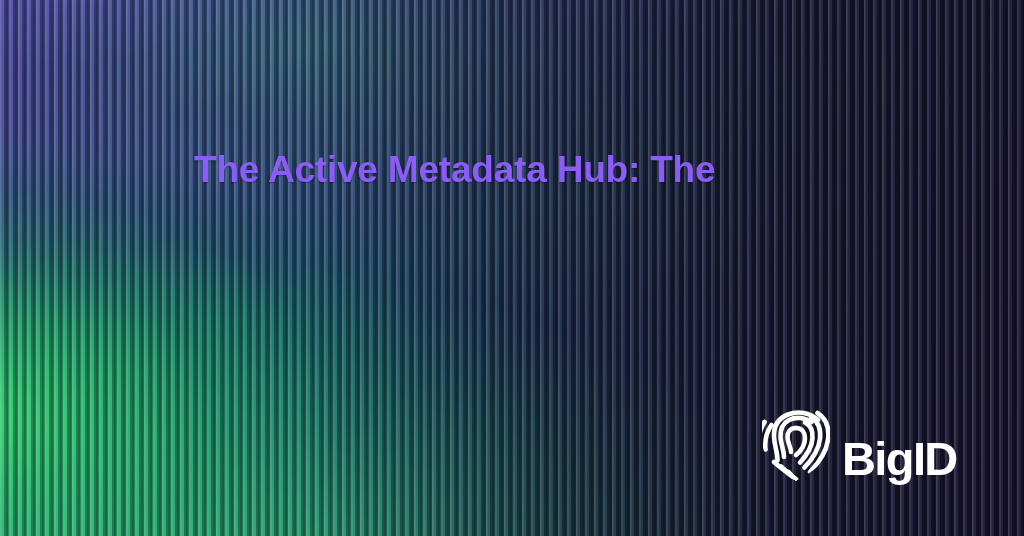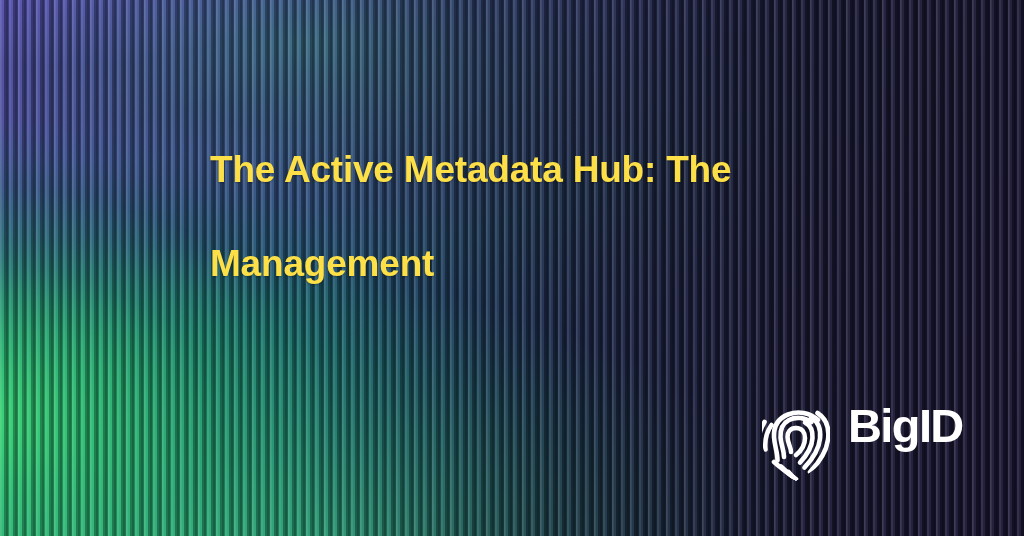--- a/index.html
+++ b/index.html
@@ -99,38 +99,37 @@
     background: radial-gradient(120% 120% at 50% 50%, rgba(0,0,0,0) 55%, rgba(0,0,0,0.22) 100%);
   }
 
   
   .headline {
     position: absolute;
     left: 194px;
     top: 146px;
     width: 744px;
     margin: 0;
-    color: #fde047;
+    color: #8b5cf6;
     font-family: "Liberation Sans", sans-serif;
     font-weight: bold;
     font-size: 37px;
     line-height: 47px;
     letter-spacing: -0.2px;
     text-shadow: 0 1px 2px rgba(0,0,0,0.28);
-    padding-left: 16px;
   }
 
   
   .logo {
     position: absolute;
     left: 758px;
     top: 400px;
     display: flex;
-    align-items: flex-start;
-    gap: 14px;
+    align-items: flex-end;
+    gap: 8px;
   }
   .logo-mark {
     width: 76px;
     height: 82px;
     display: block;
   }
   .logo-word {
     color: #ffffff;
     font-family: "Liberation Sans", sans-serif;
     font-weight: bold;
@@ -150,21 +149,20 @@
   <div class="bg-green2"></div>
   <div class="bg-green"></div>
   <div class="bg-dark"></div>
   <div class="bg-stripes"></div>
   <div class="bg-stripes2"></div>
   <div class="bg-vignette"></div>
 
   <h1 class="headline">
     <span>The Active Metadata Hub: The</span><br>
     <br>
-    <span>Management</span>
   </h1>
 
   <div class="logo">
     <svg class="logo-mark" viewBox="0 0 76 82" aria-hidden="true">
       <defs>
         <clipPath id="shieldClip">
           <path d="M38 1.5 C48 6.5 60 8.5 72 8.5 L72 40 C72 58 58 71 38.8 80.3 L38 80.7 L37.2 80.3 C18 71 4 58 4 40 L4 8.5 C16 8.5 28 6.5 38 1.5 Z"></path>
         </clipPath>
       </defs>
       <g clip-path="url(#shieldClip)" fill="none" stroke="#ffffff" stroke-linecap="round">

